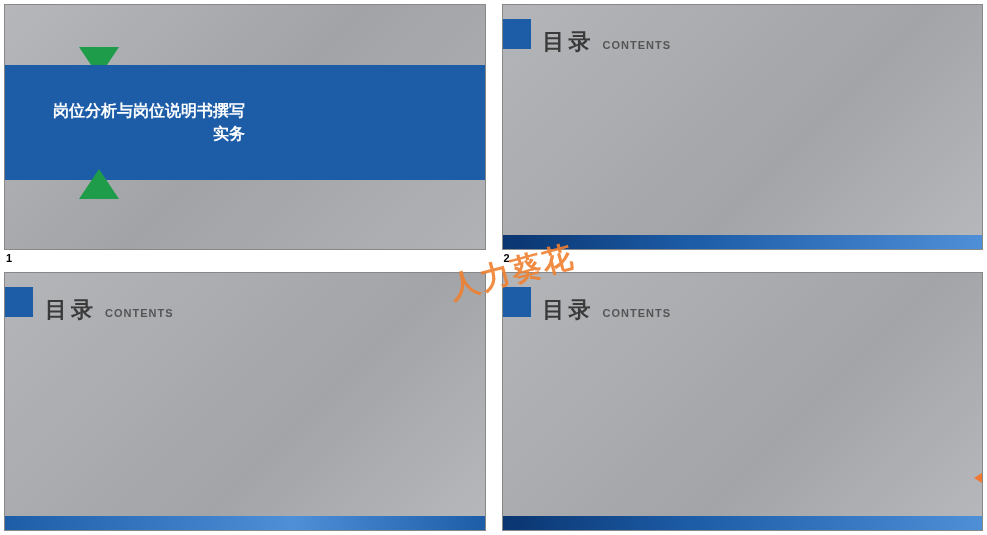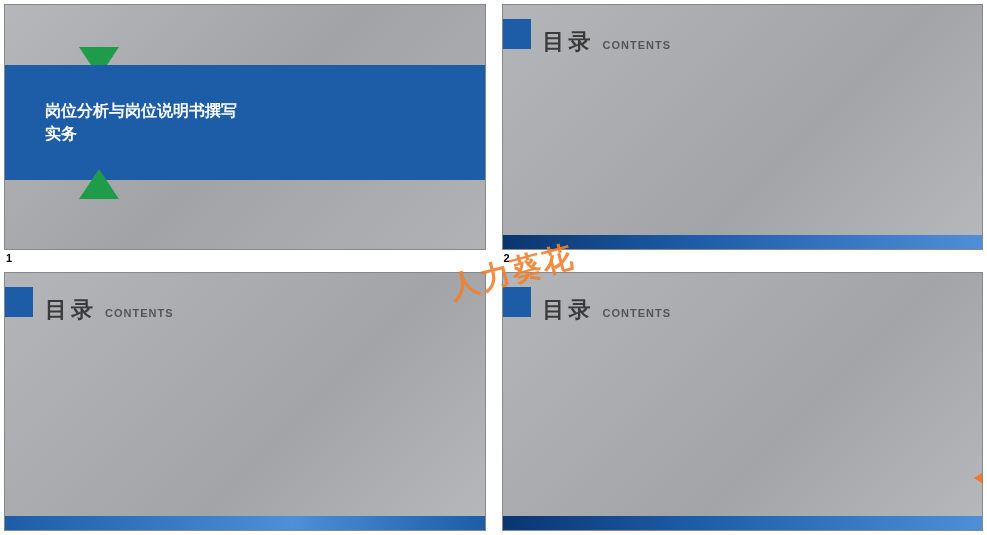--- a/index.html
+++ b/index.html
@@ -49,20 +49,21 @@
     display: flex;
     align-items: center;
   }
   .s1-title {
     color: #fff;
     font-size: 16px;
     font-weight: bold;
     padding-left: 40px;
     max-width: 240px;
     line-height: 1.4;
+    text-align: right;
   }
   .tri-down {
     position:absolute;
     top:42px; left:74px;
     width:0;height:0;
     border-left:20px solid transparent;
     border-right:20px solid transparent;
     border-top:30px solid #1e9c49;
   }
   .tri-up {

